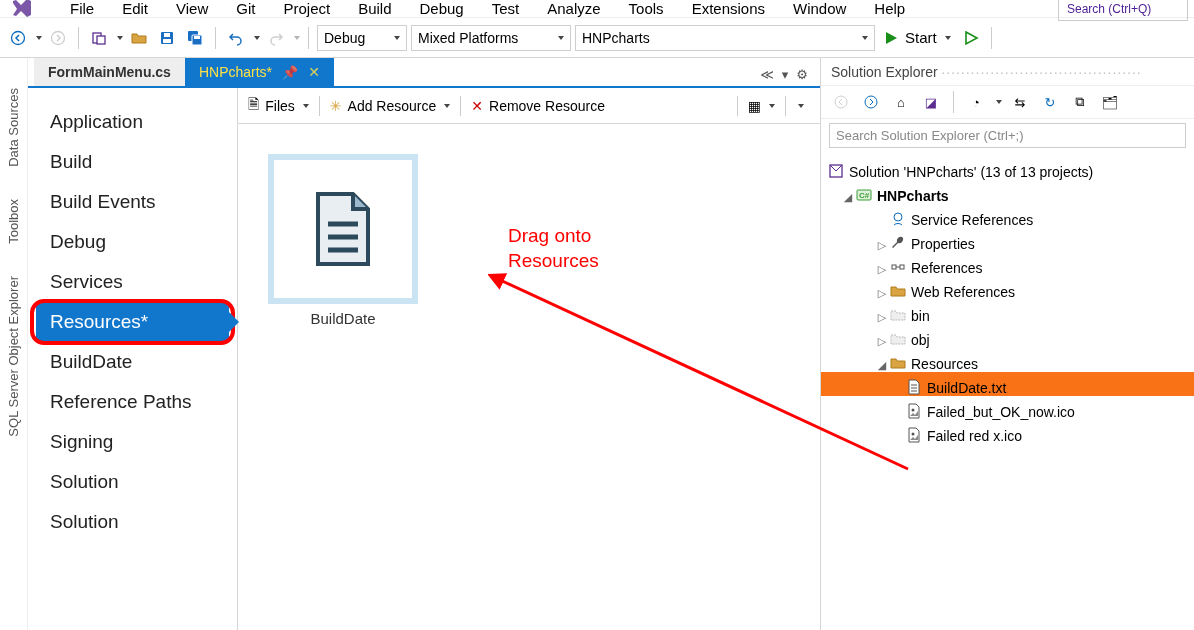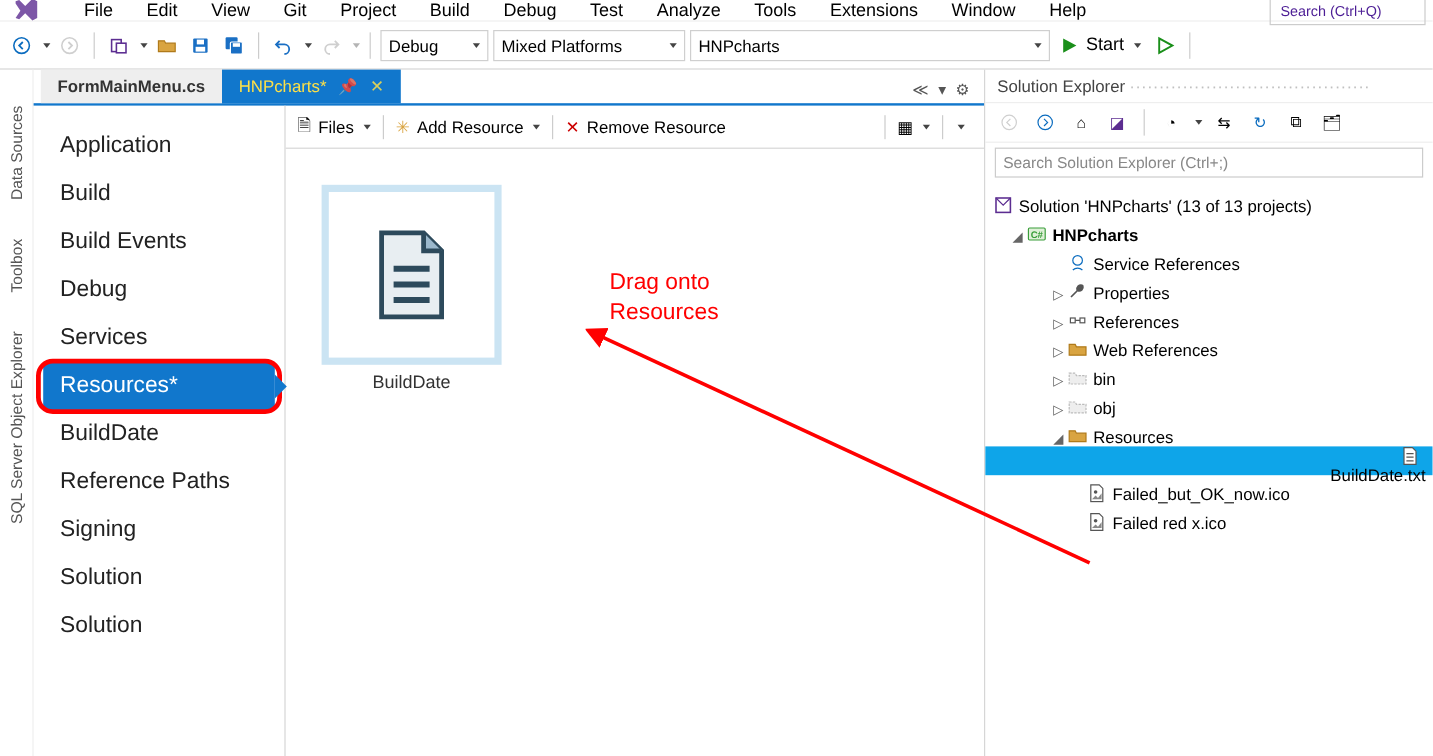--- a/index.html
+++ b/index.html
@@ -65,21 +65,21 @@
   .annot-arrow { position: absolute; pointer-events: none; }
 
   
   .sol-panel { width: 374px; border-left: 1px solid #d6d6d6; display: flex; flex-direction: column; }
   .sol-title { height: 28px; padding: 4px 10px; color: #444; font-size: 14px; display:flex; align-items:center; border-bottom:1px solid #eee;}
   .sol-title .dots { flex:1; overflow:hidden; color:#c0c0c0; letter-spacing:1px;}
   .sol-toolbar { display: flex; align-items: center; gap: 6px; padding: 4px 8px; border-bottom: 1px solid #eee; flex-wrap: wrap; }
   .sol-search { margin: 4px 8px; border: 1px solid #ccc; padding: 4px 6px; color: #888; font-size: 13px; }
   .tree { flex: 1; overflow: auto; font-size: 14px; padding: 4px 0;}
   .tree-row { display: flex; align-items: flex-end; height: 24px; padding: 0 6px; white-space: nowrap; }
-  .tree-row.selected { background: #0ea5e9; flex-direction: column; }
+  .tree-row.selected { background: #f97316; }
   .tw { display:inline-block; width: 14px; text-align:center; color:#666; font-size:11px; }
   .indent { display:inline-block; }
   .node-icon { width: 18px; height: 18px; margin-right: 4px; display:inline-flex; align-items:center; justify-content:center;}
   .bold { font-weight: 700; }
 
   .ico { width:16px; height:16px; }
 </style>
 </head>
 <body>
 

